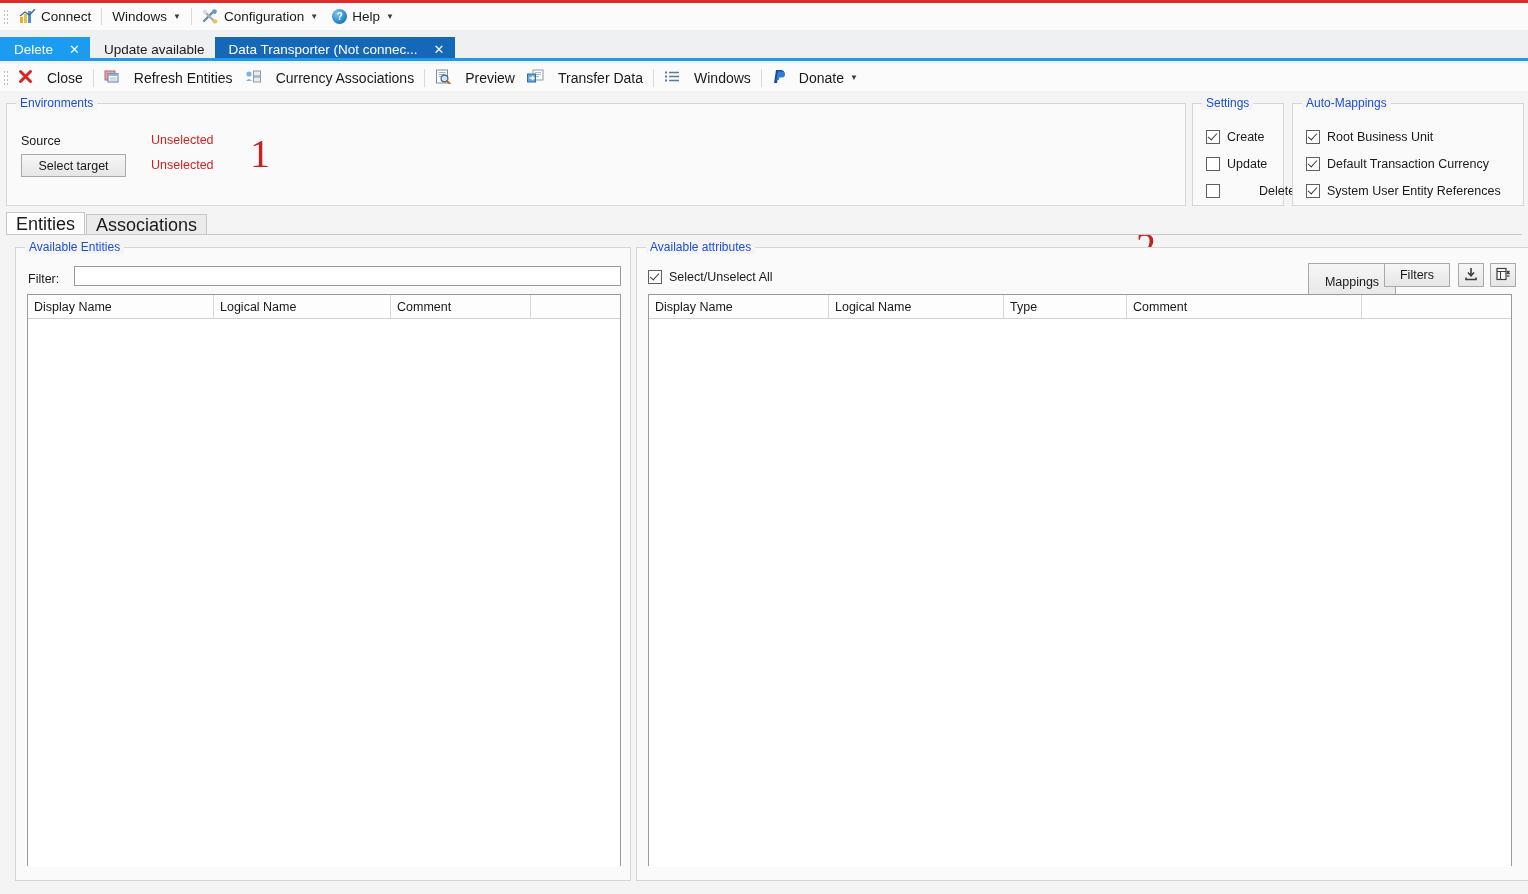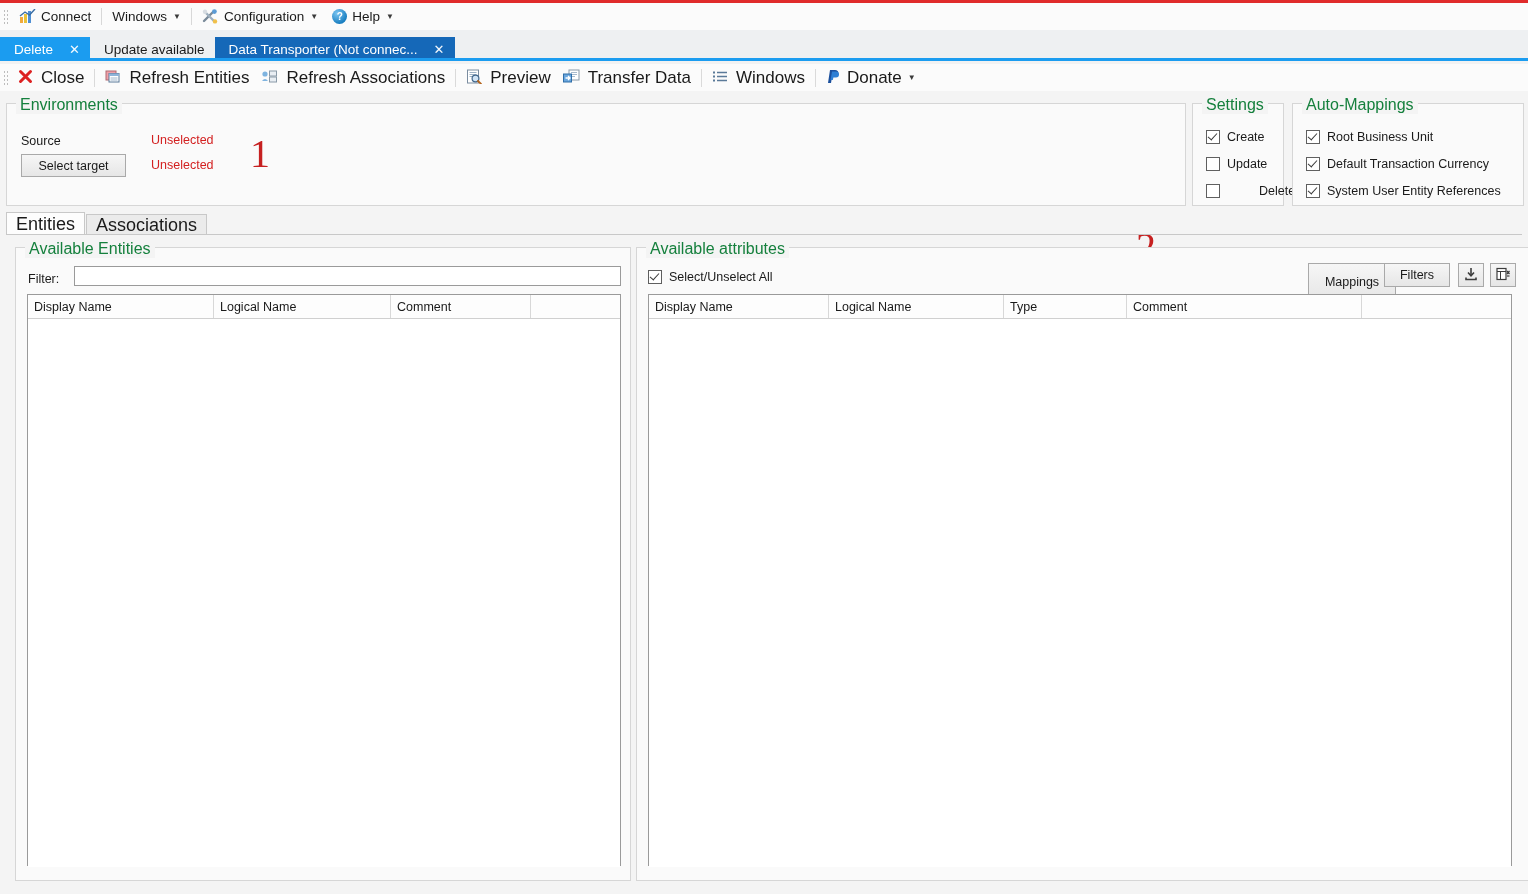--- a/index.html
+++ b/index.html
@@ -44,29 +44,29 @@
   .tab.active{background:#1568b8;color:#ffffff;}
   .tab .tx{margin-left:16px;font-size:13px;opacity:.95;}
   .tab-underline{position:absolute;left:0;top:58px;width:1528px;height:3px;background:#1b9cf0;}
   .tabs-overflow{position:absolute;right:6px;top:44px;width:0;height:0;
       border-left:6px solid transparent;border-right:6px solid transparent;border-top:6px solid #6e7277;}
 
   
   .toolbar{position:absolute;left:0;top:64px;width:1528px;height:27px;background:#fbfbfb;
            border-bottom:1px solid #dedede;display:flex;align-items:center;}
   .tb-item{display:flex;align-items:center;height:25px;padding:0 6px;cursor:default;white-space:nowrap;}
-  .tb-label{font-size:17px;margin-left:8px;color:#1a1a1a;}
+  .tb-label{font-size:14px;margin-left:14px;color:#1a1a1a;}
   .tb-sep{width:1px;height:18px;background:#dadada;margin:0 4px;}
 
   
   .body{position:absolute;left:0;top:91px;width:1528px;height:803px;background:#f4f4f4;}
 
   
   .gb{position:absolute;border:1px solid #d6d6d6;background:transparent;}
-  .gb-title{position:absolute;top:-8px;left:9px;background:#f4f4f4;padding:0 4px;font-size:16px;color:#15803d;text-align:center;}
+  .gb-title{position:absolute;top:-8px;left:9px;background:#f4f4f4;padding:0 4px;font-size:12px;color:#1d4ed8;text-align:center;}
 
   .environments{left:6px;top:12px;width:1178px;height:101px;background:#fafafa;}
   .env-row{position:absolute;font-size:12.5px;color:#1a1a1a;}
   .lbl-source{left:14px;top:30px;}
   .btn{background:linear-gradient(#f6f6f6,#e6e6e6);border:1px solid #a9a9a9;
        font-family:"Liberation Sans",sans-serif;font-size:12.5px;color:#1a1a1a;
        padding:0;cursor:default;}
   .btn-select-target{position:absolute;left:14px;top:50px;width:105px;height:23px;}
   .unsel{position:absolute;color:#d32020;font-size:12.5px;left:144px;}
   .unsel1{top:29px;}
@@ -217,21 +217,21 @@
 
     <div class="tb-item">
       <span class="ico">
         <svg width="17" height="15" viewBox="0 0 17 15">
           <circle cx="4" cy="5" r="2.6" fill="#7fb4e0"></circle>
           <path d="M1 12 q3-4 6 0z" fill="#7fb4e0"></path>
           <rect x="8.5" y="2" width="7" height="5" fill="#e9eef3" stroke="#8a9aa8" stroke-width="1"></rect>
           <rect x="8.5" y="8" width="7" height="5" fill="#e9eef3" stroke="#8a9aa8" stroke-width="1"></rect>
         </svg>
       </span>
-      <span class="tb-label">Refresh Associations</span>
+      <span class="tb-label">Currency Associations</span>
     </div>
 
     <div class="tb-sep"></div>
 
     <div class="tb-item">
       <span class="ico">
         <svg width="16" height="15" viewBox="0 0 16 15">
           <rect x="1.5" y="1" width="11" height="13" fill="#fff" stroke="#7b8da0" stroke-width="1"></rect>
           <path d="M3.5 3.5h7 M3.5 5.5h7 M3.5 7.5h5" stroke="#9db2c6" stroke-width="1"></path>
           <circle cx="9.5" cy="9.5" r="3.4" fill="#cfe3f5" stroke="#41678c" stroke-width="1.2"></circle>

